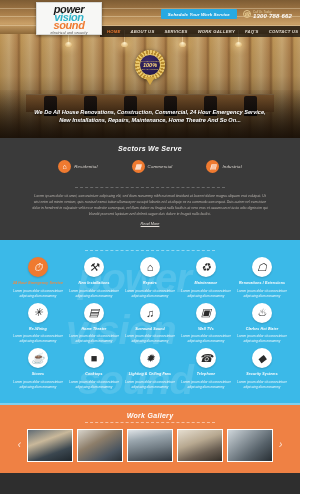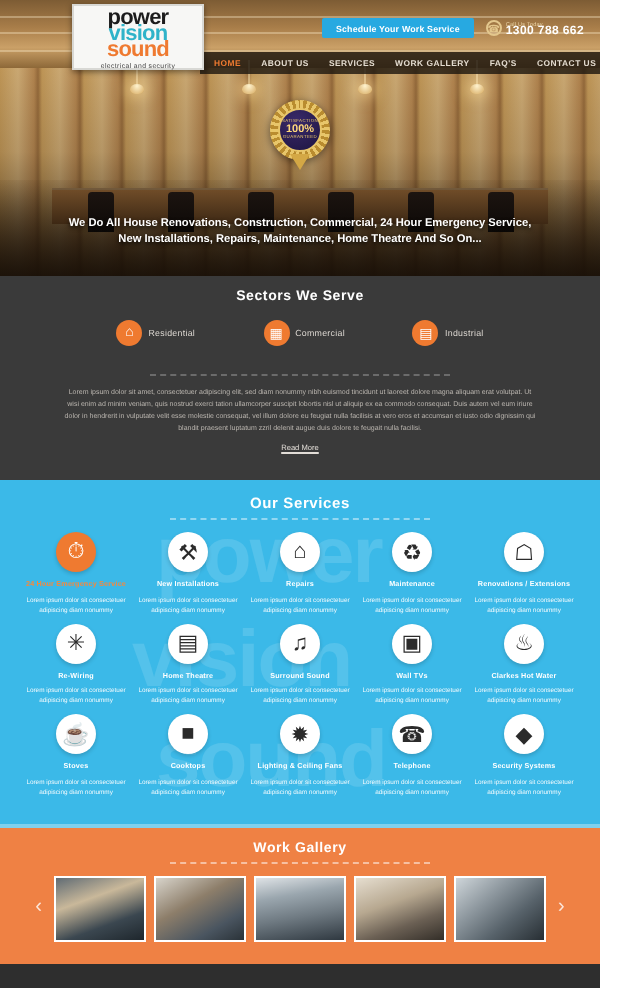--- a/index.html
+++ b/index.html
@@ -4,21 +4,21 @@
 <style>
   * { box-sizing: border-box; margin: 0; padding: 0; }
   html, body { width: 300px; height: 494px; }
   body {
     font-family: "Liberation Sans", sans-serif;
     background: #ffffff;
     overflow: hidden;
     font-size: 4px;
     color: #333;
   }
-  .page { position: relative; width: 300px; height: 494px; overflow: hidden; }
+  .page { position: relative; width: 300px; height: 494px; overflow: hidden; font-style: italic; }
 
   
   .hero {
     position: relative;
     width: 300px;
     height: 138px;
     overflow: hidden;
     background: #2b1d10;
   }
   .hero-photo {
@@ -370,21 +370,20 @@
     <div class="about-sep"></div>
     <div class="about-body">Lorem ipsum dolor sit amet, consectetuer adipiscing elit, sed diam nonummy nibh euismod tincidunt ut laoreet dolore magna aliquam erat volutpat. Ut wisi enim ad minim veniam, quis nostrud exerci tation ullamcorper suscipit lobortis nisl ut aliquip ex ea commodo consequat. Duis autem vel eum iriure dolor in hendrerit in vulputate velit esse molestie consequat, vel illum dolore eu feugiat nulla facilisis at vero eros et accumsan et iusto odio dignissim qui blandit praesent luptatum zzril delenit augue duis dolore te feugait nulla facilisi.</div>
     <div class="read-more">Read More</div>
   </div>
 
   <div class="services">
     <div class="wm wm1">power</div>
     <div class="wm wm2">vision</div>
     <div class="wm wm3">sound</div>
 
-    <div class="svc-title">Our Services</div>
     <div class="svc-sep"></div>
 
     <div class="svc-row">
       <div class="svc-card accent">
         <div class="svc-ic">⏱</div>
         <div class="svc-name">24 Hour Emergency Service</div>
         <div class="svc-desc">Lorem ipsum dolor sit consectetuer adipiscing diam nonummy</div>
       </div>
       <div class="svc-card">
         <div class="svc-ic">⚒</div>

